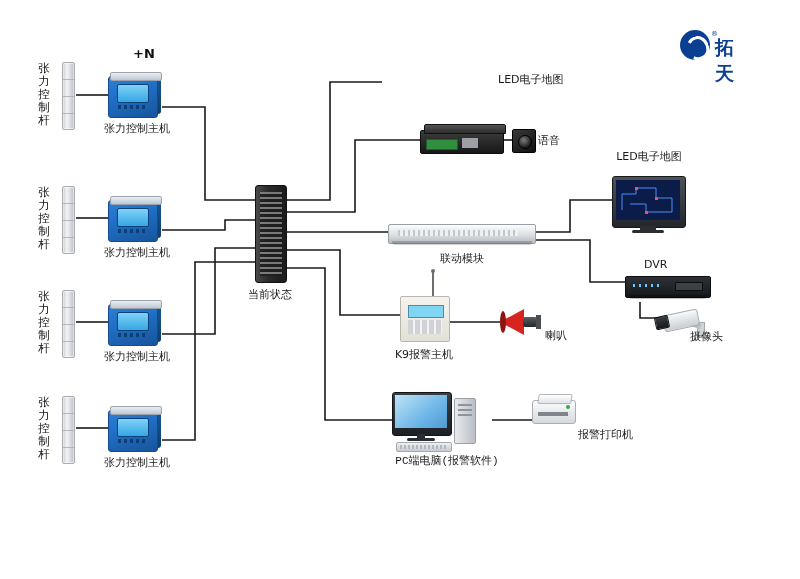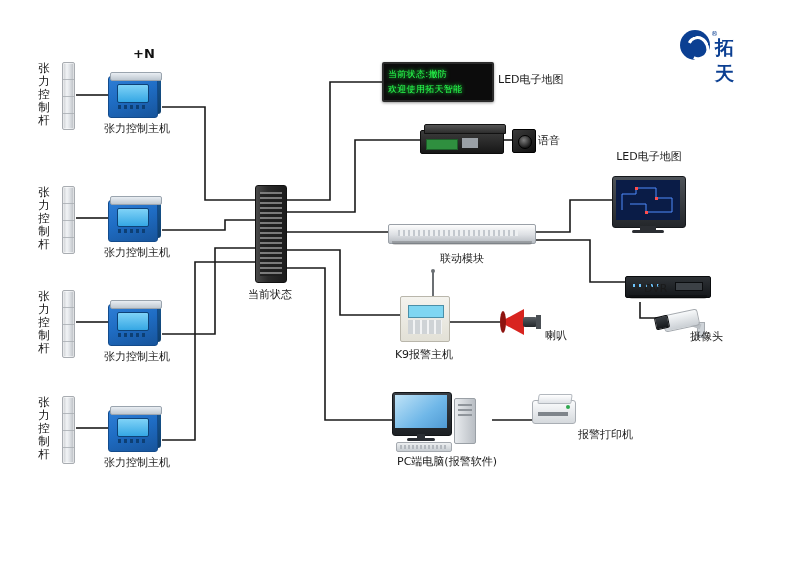--- a/index.html
+++ b/index.html
@@ -287,24 +287,20 @@
       <span class="scr"></span>
       <span class="ledrow"></span>
   </div>
   <div class="lbl" style="left:104px;top:456px;width:66px;">张力控制主机</div>
 
   <div class="switch" style="left:255px;top:185px;">
     <span class="ports"></span>
   </div>
   <div class="lbl" style="left:222px;top:288px;width:96px;">当前状态</div>
 
-  <div class="ledscr" style="left:382px;top:62px;">
-    <span class="t t1">当前状态:撤防</span>
-    <span class="t t2">欢迎使用拓天智能</span>
-  </div>
   <div class="lbl" style="left:498px;top:73px;">LED电子地图</div>
 
   <div class="ledctrl" style="left:420px;top:124px;">
     <span class="b"></span>
       <span class="lid"></span>
       <span class="green"></span>
       <span class="chip"></span>
   </div>
 
   <div class="voice" style="left:512px;top:129px;">
@@ -338,21 +334,21 @@
       <span class="base"></span>
   </div>
   <div class="lbl" style="left:606px;top:150px;width:86px;">LED电子地图</div>
 
   <div class="dvr" style="left:625px;top:276px;">
     <span class="f"></span>
       <span class="leds"></span>
       <span class="disc"></span>
       <span class="sh"></span>
   </div>
-  <div class="lbl" style="left:644px;top:258px;margin-top:24px;">DVR</div>
+  <div class="lbl" style="left:644px;top:258px;">DVR</div>
 
   <div class="cam" style="left:655px;top:302px;">
     <span class="brk"></span>
       <span class="mount"></span>
       <span class="body"></span>
       <span class="lens"></span>
   </div>
   <div class="lbl" style="left:690px;top:330px;">摄像头</div>
 
   <span class="ant" style="left:432px;top:272px;"></span>
@@ -377,21 +373,21 @@
       <span class="base"></span>
     <span class="tower">
       <i class="tslot" style="top:5px"></i>
         <i class="tslot" style="top:10px"></i>
         <i class="tslot" style="top:15px"></i>
     </span>
     <span class="kb">
         <i></i>
       </span>
   </div>
-  <div class="lbl" style="left:372px;top:455px;width:150px;">PC端电脑(报警软件)</div>
+  <div class="lbl" style="left:372px;top:455px;width:150px;font-family:Liberation Mono, monospace;">PC端电脑(报警软件)</div>
 
   <div class="prn" style="left:532px;top:392px;">
     <span class="b"></span>
       <span class="lid"></span>
       <span class="slot"></span>
       <span class="dot"></span>
   </div>
   <div class="lbl" style="left:578px;top:428px;">报警打印机</div>
 
 

